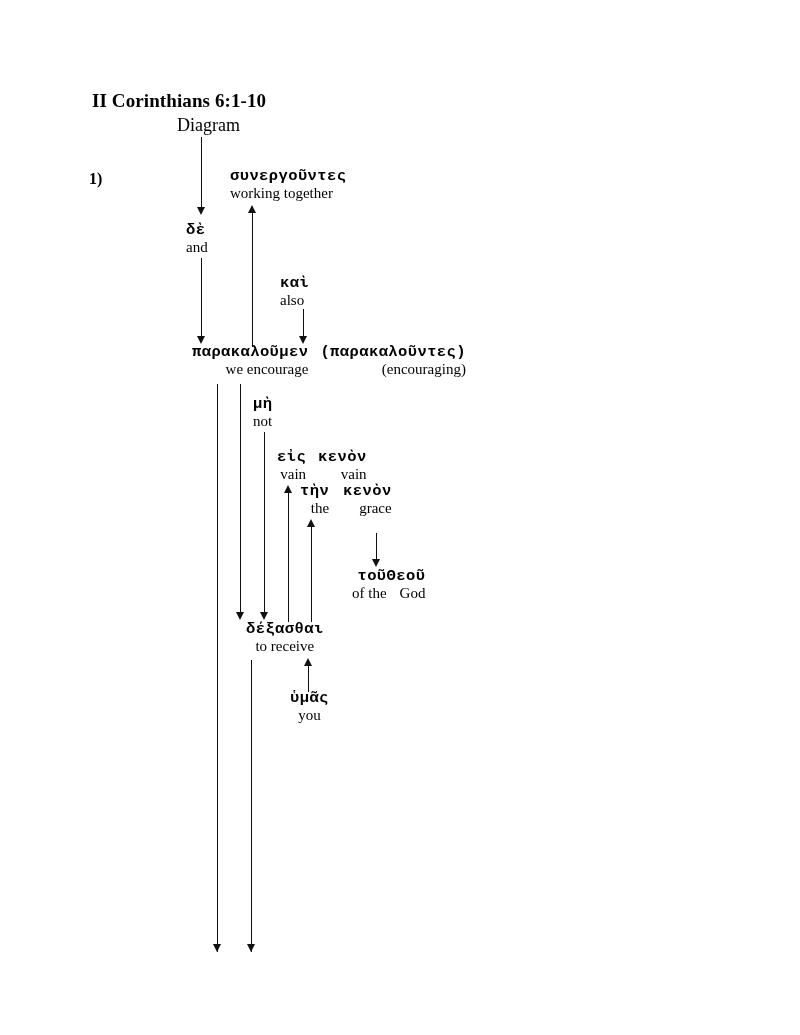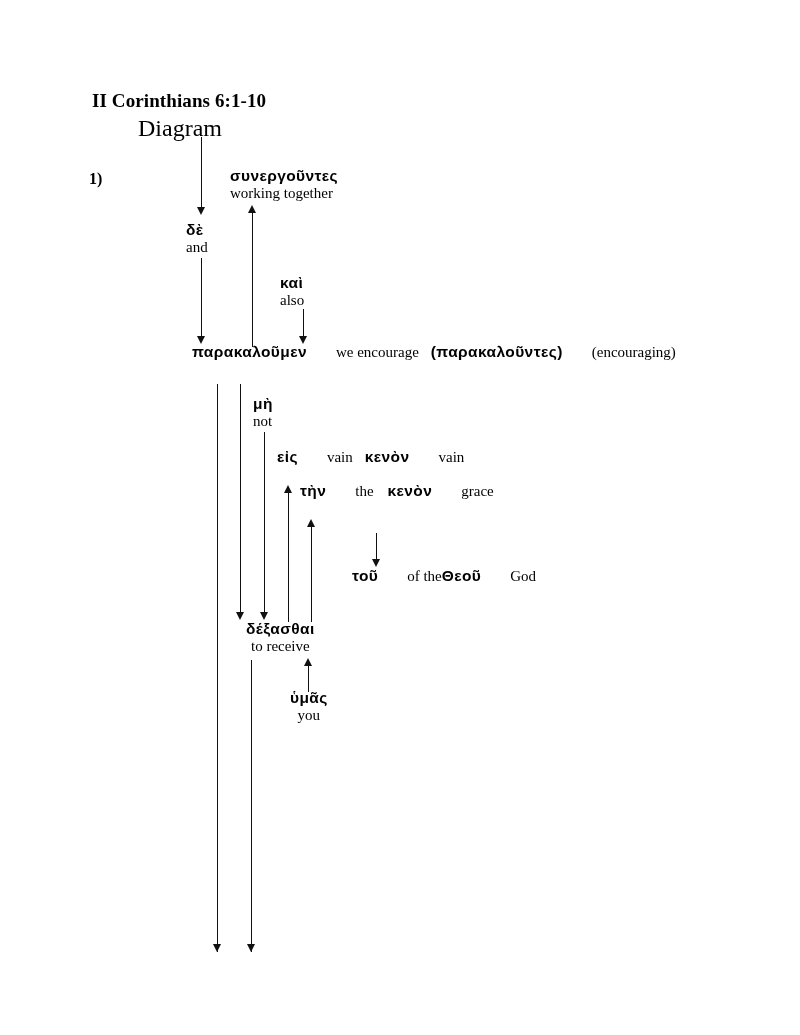--- a/index.html
+++ b/index.html
@@ -19,50 +19,51 @@
 
   
   .abs { position: absolute; white-space: nowrap; }
 
   .doc-title {
     font-size: 19px;
     font-weight: bold;
     letter-spacing: 0.1px;
   }
   .doc-subtitle {
-    font-size: 24px;
+    font-size: 18px;
     font-weight: normal;
+    margin-left: 39px;
   }
   .item-number {
     font-size: 16px;
     font-weight: bold;
   }
 
   
   .gk {
-    font-family: Liberation Sans, sans-serif;
+    font-family: Liberation Mono, monospace;
     font-size: 15.5px;
     font-weight: bold;
     letter-spacing: 0.4px;
   }
   
   .en {
     font-family: "Liberation Serif", "DejaVu Serif", serif;
     font-size: 15px;
     font-weight: normal;
   }
 
   .pair { position: absolute; }
   .pair .gk { display: block; line-height: 1.08; }
   .pair .en { display: block; line-height: 1.12; }
   .pair.center { text-align: center; }
 
   
   .cols { position: absolute; display: flex; }
-  .col { display: flex; flex-direction: row; align-items: flex-end; gap: 29px; }
+  .col { display: flex; flex-direction: column; align-items: flex-end; }
   .col .gk { line-height: 1.08; }
   .col .en { line-height: 1.12; }
 
   
   .vline {
     position: absolute;
     width: 0;
     border-left: 1.3px solid #111111;
   }
   .arrow-down, .arrow-up {

